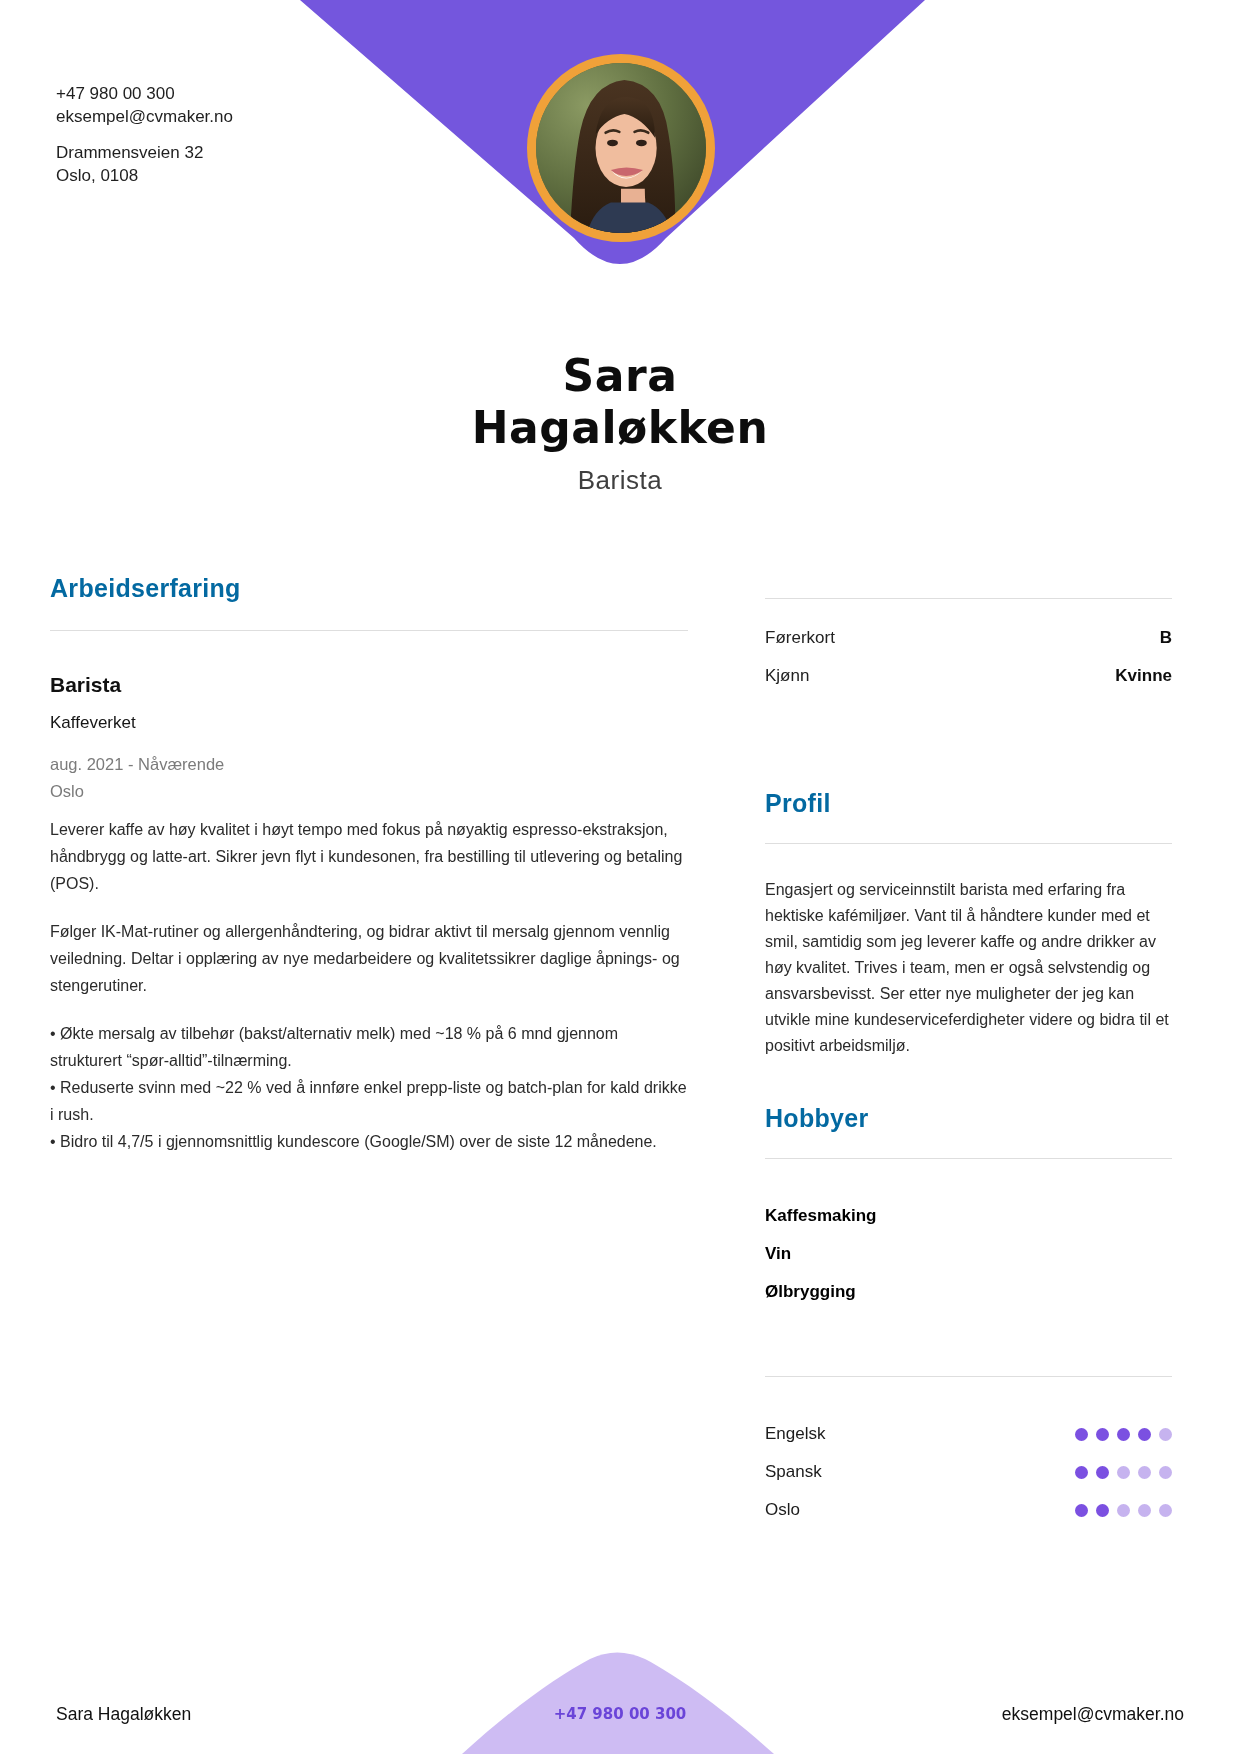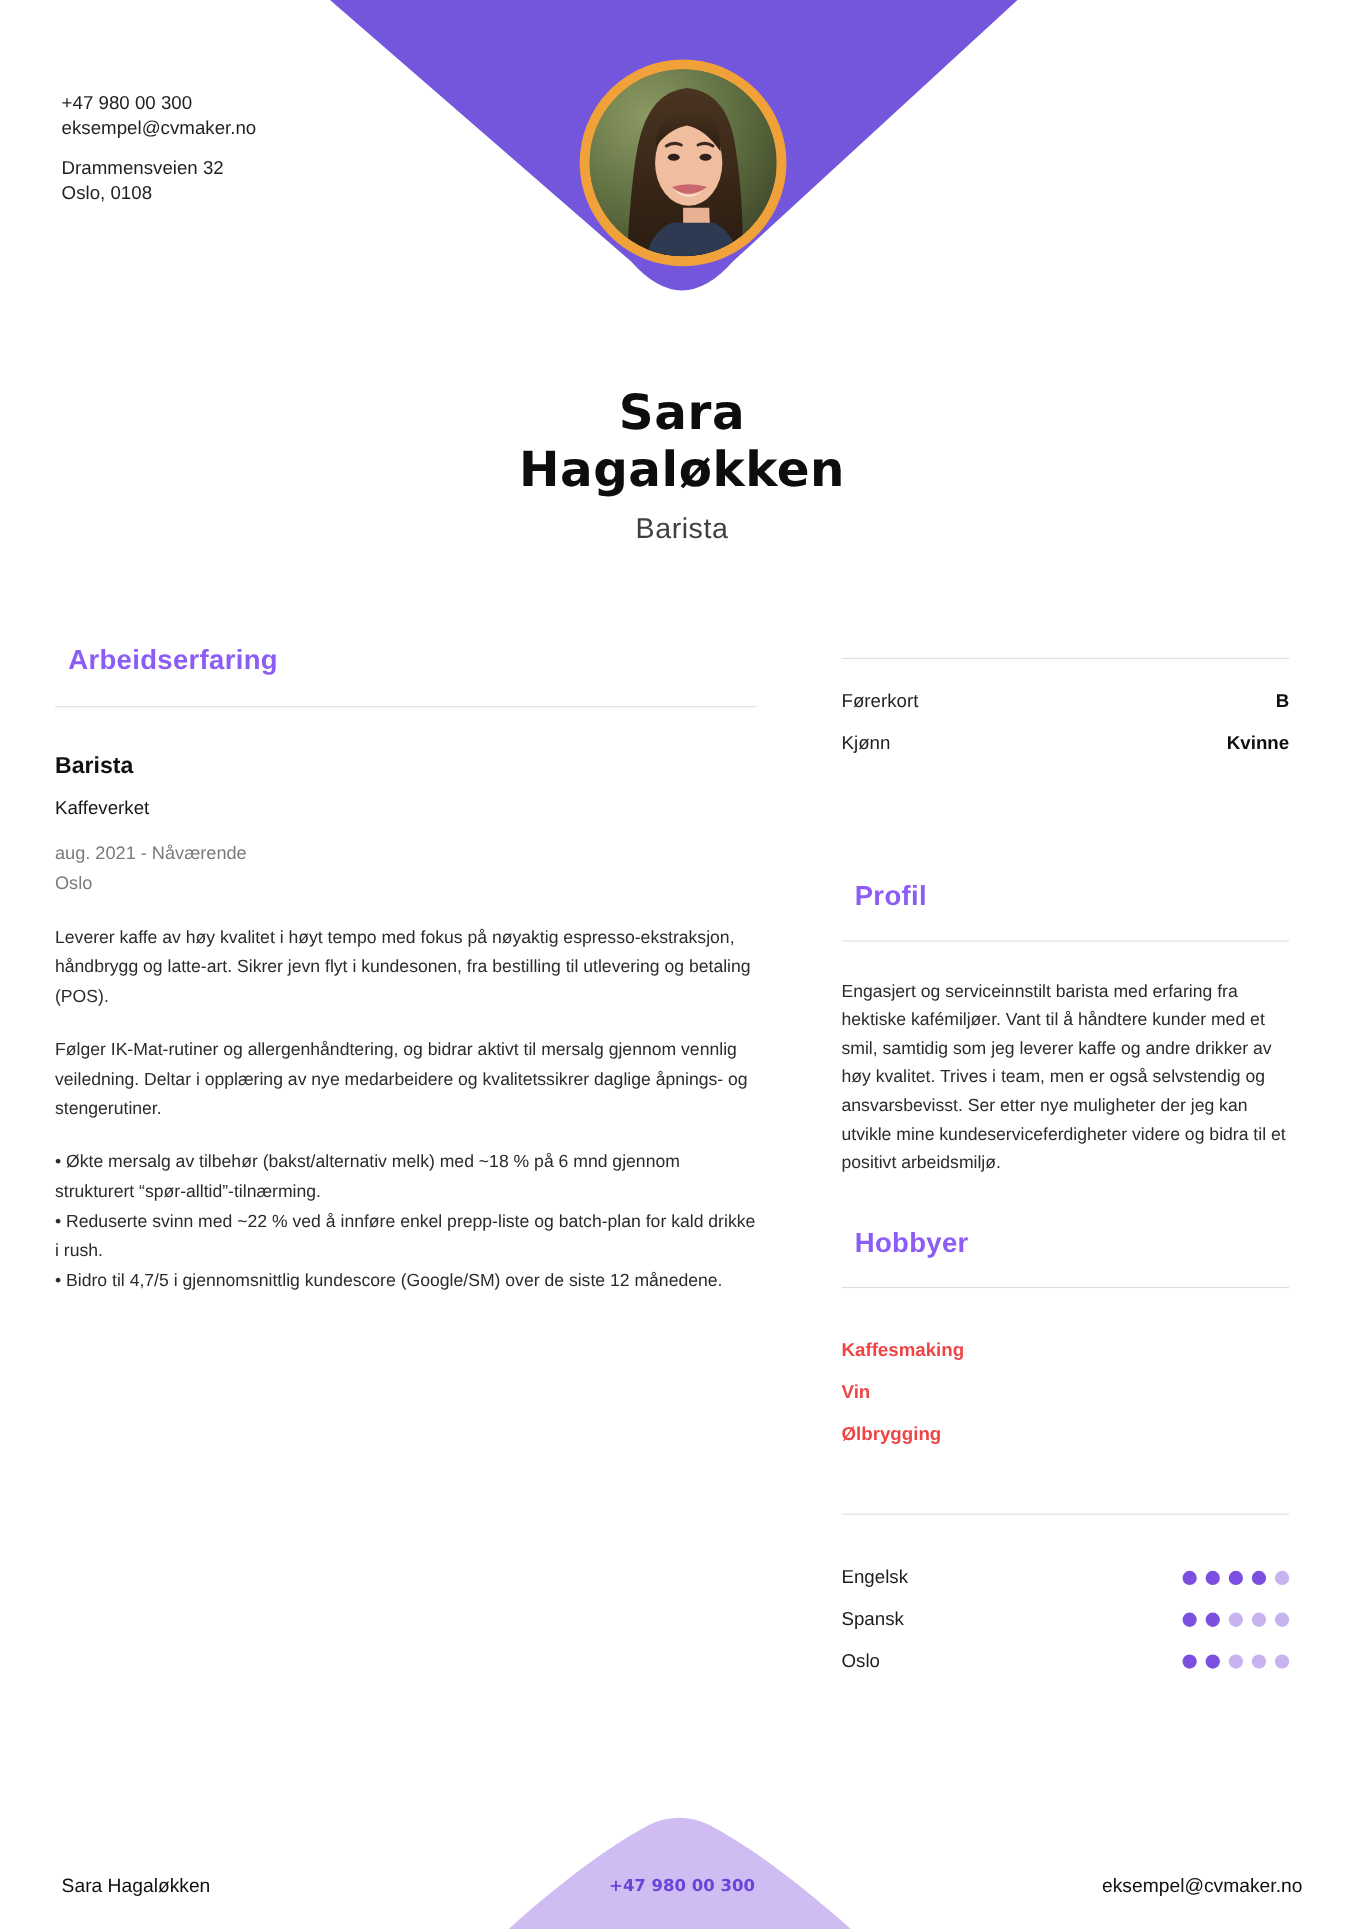--- a/index.html
+++ b/index.html
@@ -16,47 +16,47 @@
     border:9px solid #F0A139;border-radius:50%;overflow:hidden;background:#5d6b41;
   }
   .avatar svg{width:100%;height:100%;}
   .contact-top{position:absolute;left:56px;top:82px;font-size:17px;line-height:23px;color:#1f1f1f;}
   .contact-top .addr{margin-top:13px;}
   .name-block{position:absolute;left:0;top:350px;width:1240px;text-align:center;}
   .name-line{font-family:"DejaVu Sans",sans-serif;font-weight:bold;font-size:44px;line-height:52px;color:#0d0d0d;letter-spacing:.5px;}
   .job-subtitle{margin-top:10px;font-size:26px;line-height:32px;color:#3f3f3f;letter-spacing:.5px;}
   
   .section{position:absolute;}
-  .h2{font-size:25px;line-height:32px;font-weight:bold;color:#8b5cf6;letter-spacing:.3px;margin:12px;}
+  .h2{font-size:25px;line-height:32px;font-weight:bold;color:#0369a1;letter-spacing:.3px;margin:0;}
   .divider{height:0;border-top:1px solid #dedede;margin-top:26px;}
   #sec-experience{left:50px;top:572px;width:638px;}
   #sec-additional{left:765px;top:572px;width:407px;}
   #sec-profile{left:765px;top:787px;width:407px;}
   #sec-hobbies{left:765px;top:1102px;width:407px;}
   #sec-languages{left:765px;top:1352px;width:407px;}
   #sec-profile .divider,#sec-hobbies .divider,#sec-languages .divider{margin-top:24px;}
   
   .entry{margin-top:42px;}
   .entry-title{font-size:21px;font-weight:bold;color:#111;margin:0;}
   .entry-company{font-size:17px;font-weight:normal;color:#161616;margin:16px 0 0;}
   .entry-meta{font-size:16.5px;color:#7b7b7b;line-height:27px;margin:18px 0 0;}
   .para{font-size:16px;line-height:27px;color:#2b2b2b;margin:21px 0 0;}
-  .para.first{margin-top:22px;}
+  .para.first{margin-top:11px;}
   .bullet-group{margin:21px 0 0;}
   .bullet-line{font-size:16px;line-height:27px;color:#2b2b2b;}
   
   .info-rows{margin-top:20px;}
   .info-row{display:flex;justify-content:space-between;font-size:17px;line-height:38px;}
   .info-label{color:#222;}
   .info-value{font-weight:bold;color:#0e0e0e;}
   
   .profile-text{margin-top:33px;font-size:16px;line-height:26px;color:#2b2b2b;}
   
   .hobby-list{margin-top:38px;}
-  .hobby-item{font-size:17px;line-height:38px;font-weight:bold;color:#ef4444;}
+  .hobby-item{font-size:17px;line-height:38px;font-weight:bold;color:#000000;}
   
   .lang-rows{margin-top:38px;}
   .lang-row{display:flex;justify-content:space-between;align-items:center;height:38px;}
   .lang-label{font-size:17px;color:#1c1c1c;}
   .lang-dots{display:flex;align-items:center;}
   .dot{width:13px;height:13px;border-radius:50%;margin-left:8px;}
   .dot.filled{background:#7B50E1;}
   .dot.empty{background:#C6B3EF;}
   
   .footer-shape{position:absolute;left:0;bottom:0;width:1240px;height:110px;}

